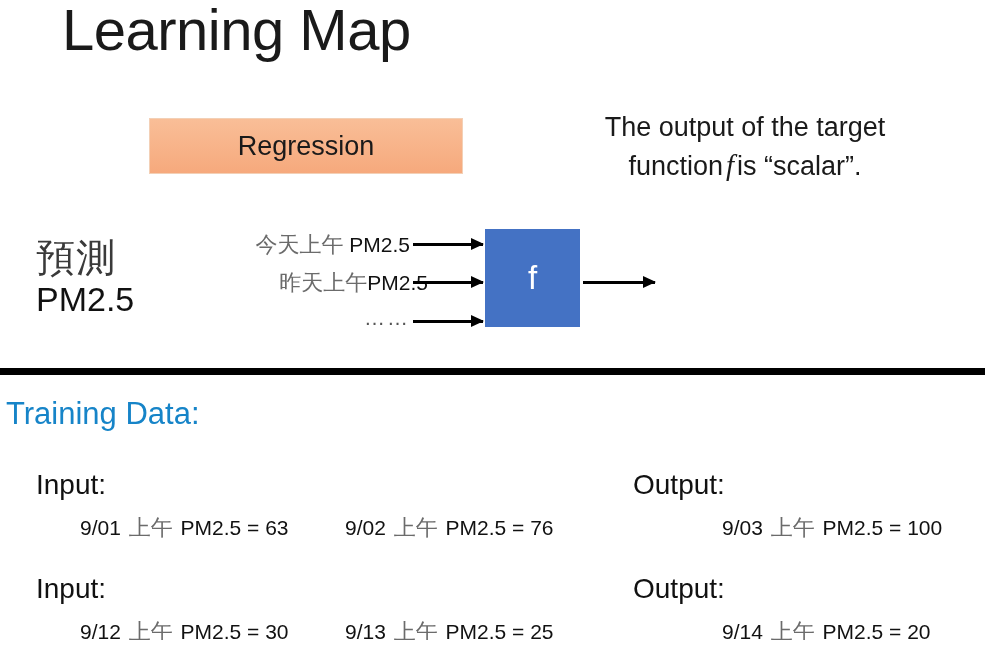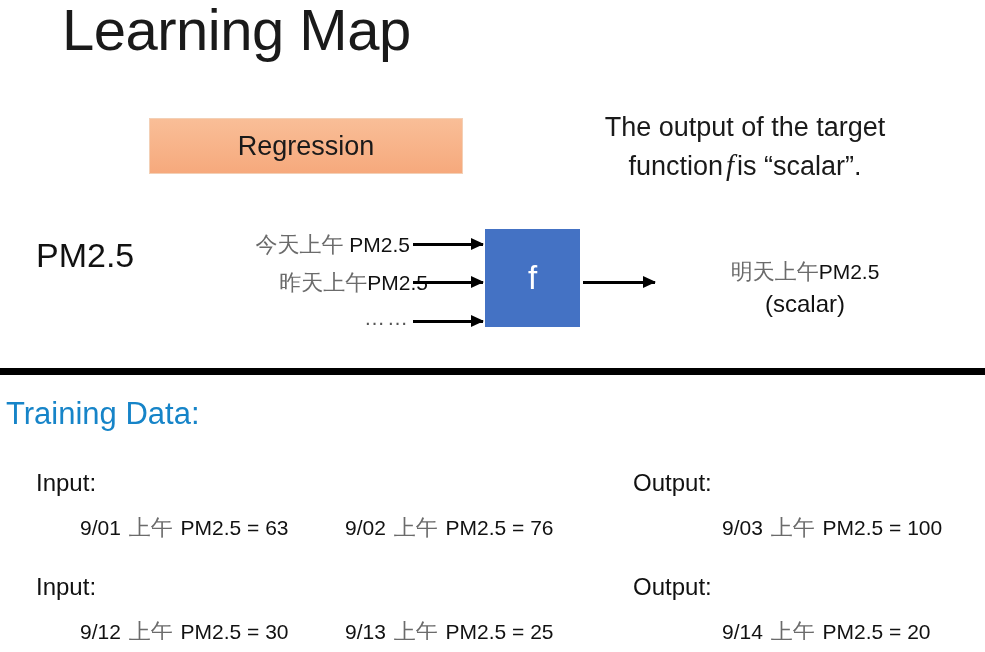--- a/index.html
+++ b/index.html
@@ -187,21 +187,21 @@
     position: absolute;
     left: 6px;
     top: 396px;
     font-size: 31px;
     color: #1684C8;
     white-space: nowrap;
   }
 
   .io-label {
     position: absolute;
-    font-size: 24px;
+    font-size: 28px;
     color: #111111;
     white-space: nowrap;
   }
   #input-label-1  { left: 36px;  top: 469px; }
   #output-label-1 { left: 633px; top: 469px; }
   #input-label-2  { left: 36px;  top: 573px; }
   #output-label-2 { left: 633px; top: 573px; }
 
   .sample {
     position: absolute;
@@ -246,20 +246,21 @@
   <div id="regression-box">
     <span class="label">Regression</span>
   </div>
 
   <div id="target-caption">
     <span>The output of the target</span><br>
     <span>function</span><span class="fvar">f</span><span>is “scalar”.</span>
   </div>
 
   <div id="predict-label">
+    <span class="cjk">預測</span>
     <span class="latin">PM2.5</span>
   </div>
 
   <div class="input-line" id="input-line-1">
     <span class="cjk">今天上午</span><span class="latin"> PM2.5</span>
   </div>
   <div class="input-line" id="input-line-2">
     <span class="cjk">昨天上午</span><span class="latin">PM2.5</span>
   </div>
   <div class="input-line" id="input-line-3">……</div>
@@ -267,24 +268,20 @@
   <div class="arrow" id="arrow-in-1"></div>
   <div class="arrow" id="arrow-in-2"></div>
   <div class="arrow" id="arrow-in-3"></div>
 
   <div id="function-box">
     <span class="glyph">f</span>
   </div>
 
   <div class="arrow" id="arrow-out"></div>
 
-  <div id="output-text">
-    <span class="cjk">明天上午</span><span class="latin">PM2.5</span>
-    <span class="scalar">(scalar)</span>
-  </div>
 
   <div id="divider"></div>
 
   <div id="training-heading">Training Data:</div>
 
   <div class="io-label" id="input-label-1">Input:</div>
   <div class="io-label" id="output-label-1">Output:</div>
 
   <div class="sample" id="sample-1a">
     <span>9/01</span>

